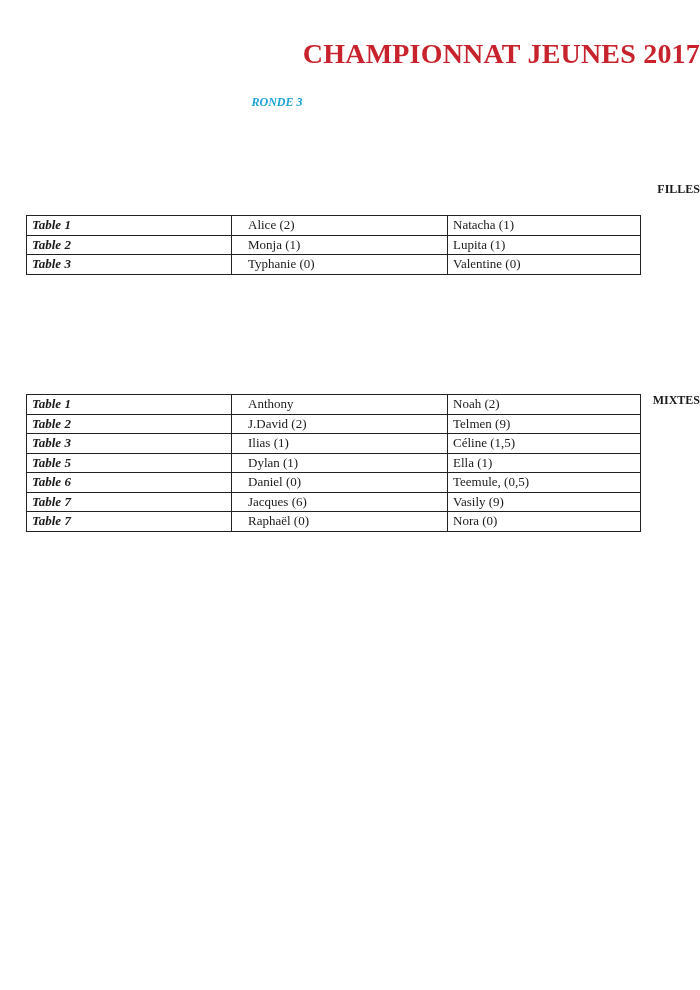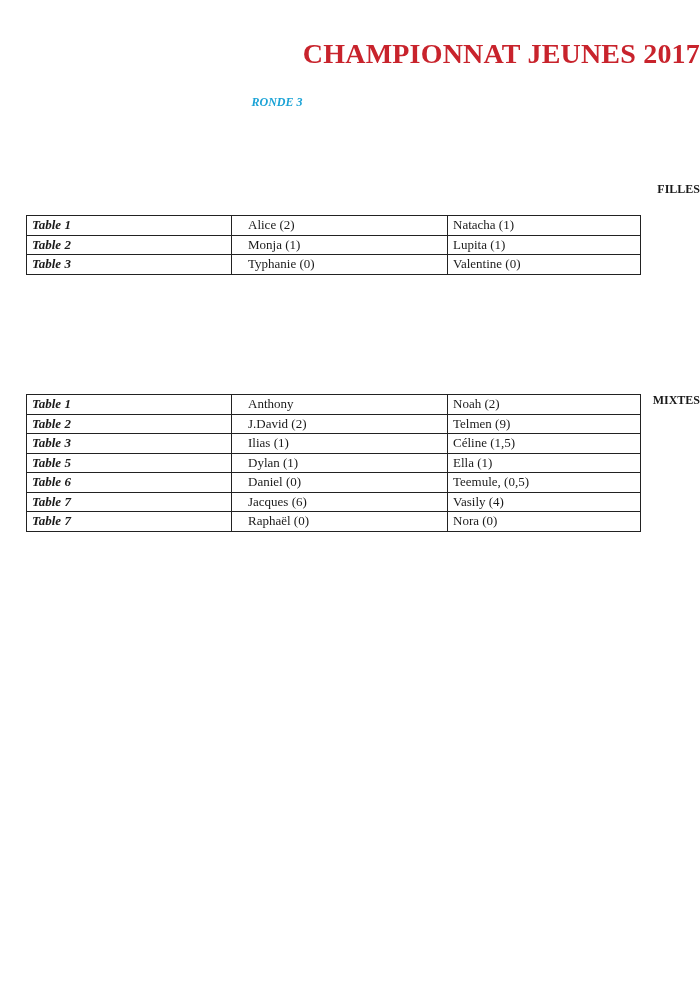--- a/index.html
+++ b/index.html
@@ -67,21 +67,21 @@
       <td>Ella (1)</td>
     </tr>
     <tr>
       <td class="tbl">Table 6</td>
       <td class="p1">Daniel (0)</td>
       <td>Teemule, (0,5)</td>
     </tr>
     <tr>
       <td class="tbl">Table 7</td>
       <td class="p1">Jacques (6)</td>
-      <td>Vasily (4)</td>
+      <td>Vasily (9)</td>
     </tr>
     <tr>
       <td class="tbl">Table 7</td>
       <td class="p1">Raphaël (0)</td>
       <td>Nora (0)</td>
     </tr>
   </tbody>
 </table>
 
 </body></html>

